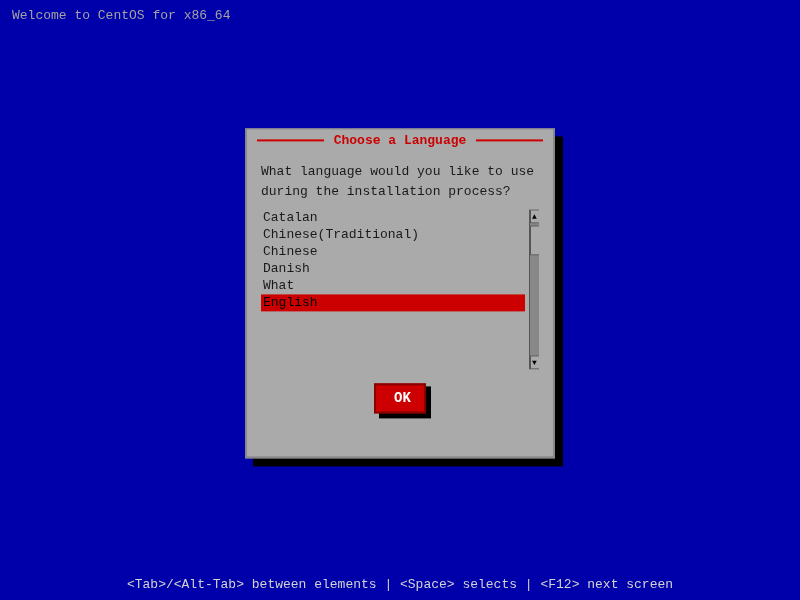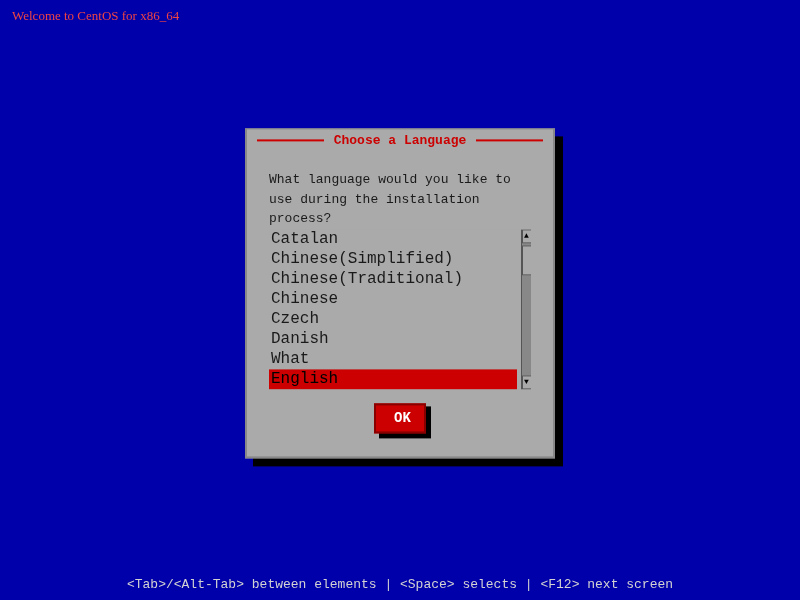--- a/index.html
+++ b/index.html
@@ -12,23 +12,22 @@
       font-size: 14px;
       color: #d3d3d3;
       position: relative;
       overflow: hidden;
     }
 
     #top-bar {
       position: absolute;
       top: 8px;
       left: 12px;
-      color: #ef4444;
-      font-size: 13px;
-      font-family: Liberation Serif, serif;
+      color: #a3a3a3;
+      font-size: 13px;
     }
 
     #bottom-bar {
       position: absolute;
       bottom: 8px;
       left: 0;
       right: 0;
       text-align: center;
       color: #d3d3d3;
       font-size: 13px;
@@ -51,21 +50,21 @@
       height: 330px;
       background: #000000;
     }
 
     #dialog {
       position: relative;
       width: 310px;
       height: 330px;
       background: #aaaaaa;
       border: 2px solid #888888;
-      padding: 8px;
+      padding: 0;
     }
 
     #dialog-title-bar {
       position: absolute;
       top: -1px;
       left: 0;
       right: 0;
       display: flex;
       align-items: center;
       justify-content: center;
@@ -97,37 +96,37 @@
 
     #dialog-body {
       margin-top: 22px;
       padding: 10px 14px;
     }
 
     #prompt-text {
       color: #1a1a1a;
       font-size: 13px;
       line-height: 1.5;
-      margin-bottom: 0;
+      margin-bottom: 8px;
     }
 
     #list-container {
       position: relative;
       height: 160px;
       overflow: hidden;
       background: #aaaaaa;
     }
 
     #lang-list {
       list-style: none;
       width: calc(100% - 14px);
     }
 
     #lang-list li {
-      font-size: 16px;
+      font-size: 13px;
       color: #1a1a1a;
       padding: 1px 2px;
       cursor: pointer;
       white-space: nowrap;
     }
 
     #lang-list li.selected {
       background: #cc0000;
       color: #000000;
     }
@@ -233,24 +232,22 @@
       <span id="dialog-title-text">Choose a Language</span>
       <div id="dialog-title-line-right"></div>
     </div>
 
     <div id="dialog-body">
       <div id="prompt-text">What language would you like to use during the installation process?</div>
 
       <div id="list-container">
         <ul id="lang-list">
         <li>Catalan</li>
-            <li>Chinese(Simplified)</li>
             <li>Chinese(Traditional)</li>
             <li>Chinese</li>
-            <li>Czech</li>
             <li>Danish</li>
             <li>What</li>
             <li class="selected">English</li>
           </ul>
         <div id="scrollbar">
           <div id="scroll-up">▲</div>
           <div id="scroll-thumb"></div>
           <div id="scroll-down">▼</div>
         </div>
       </div>

